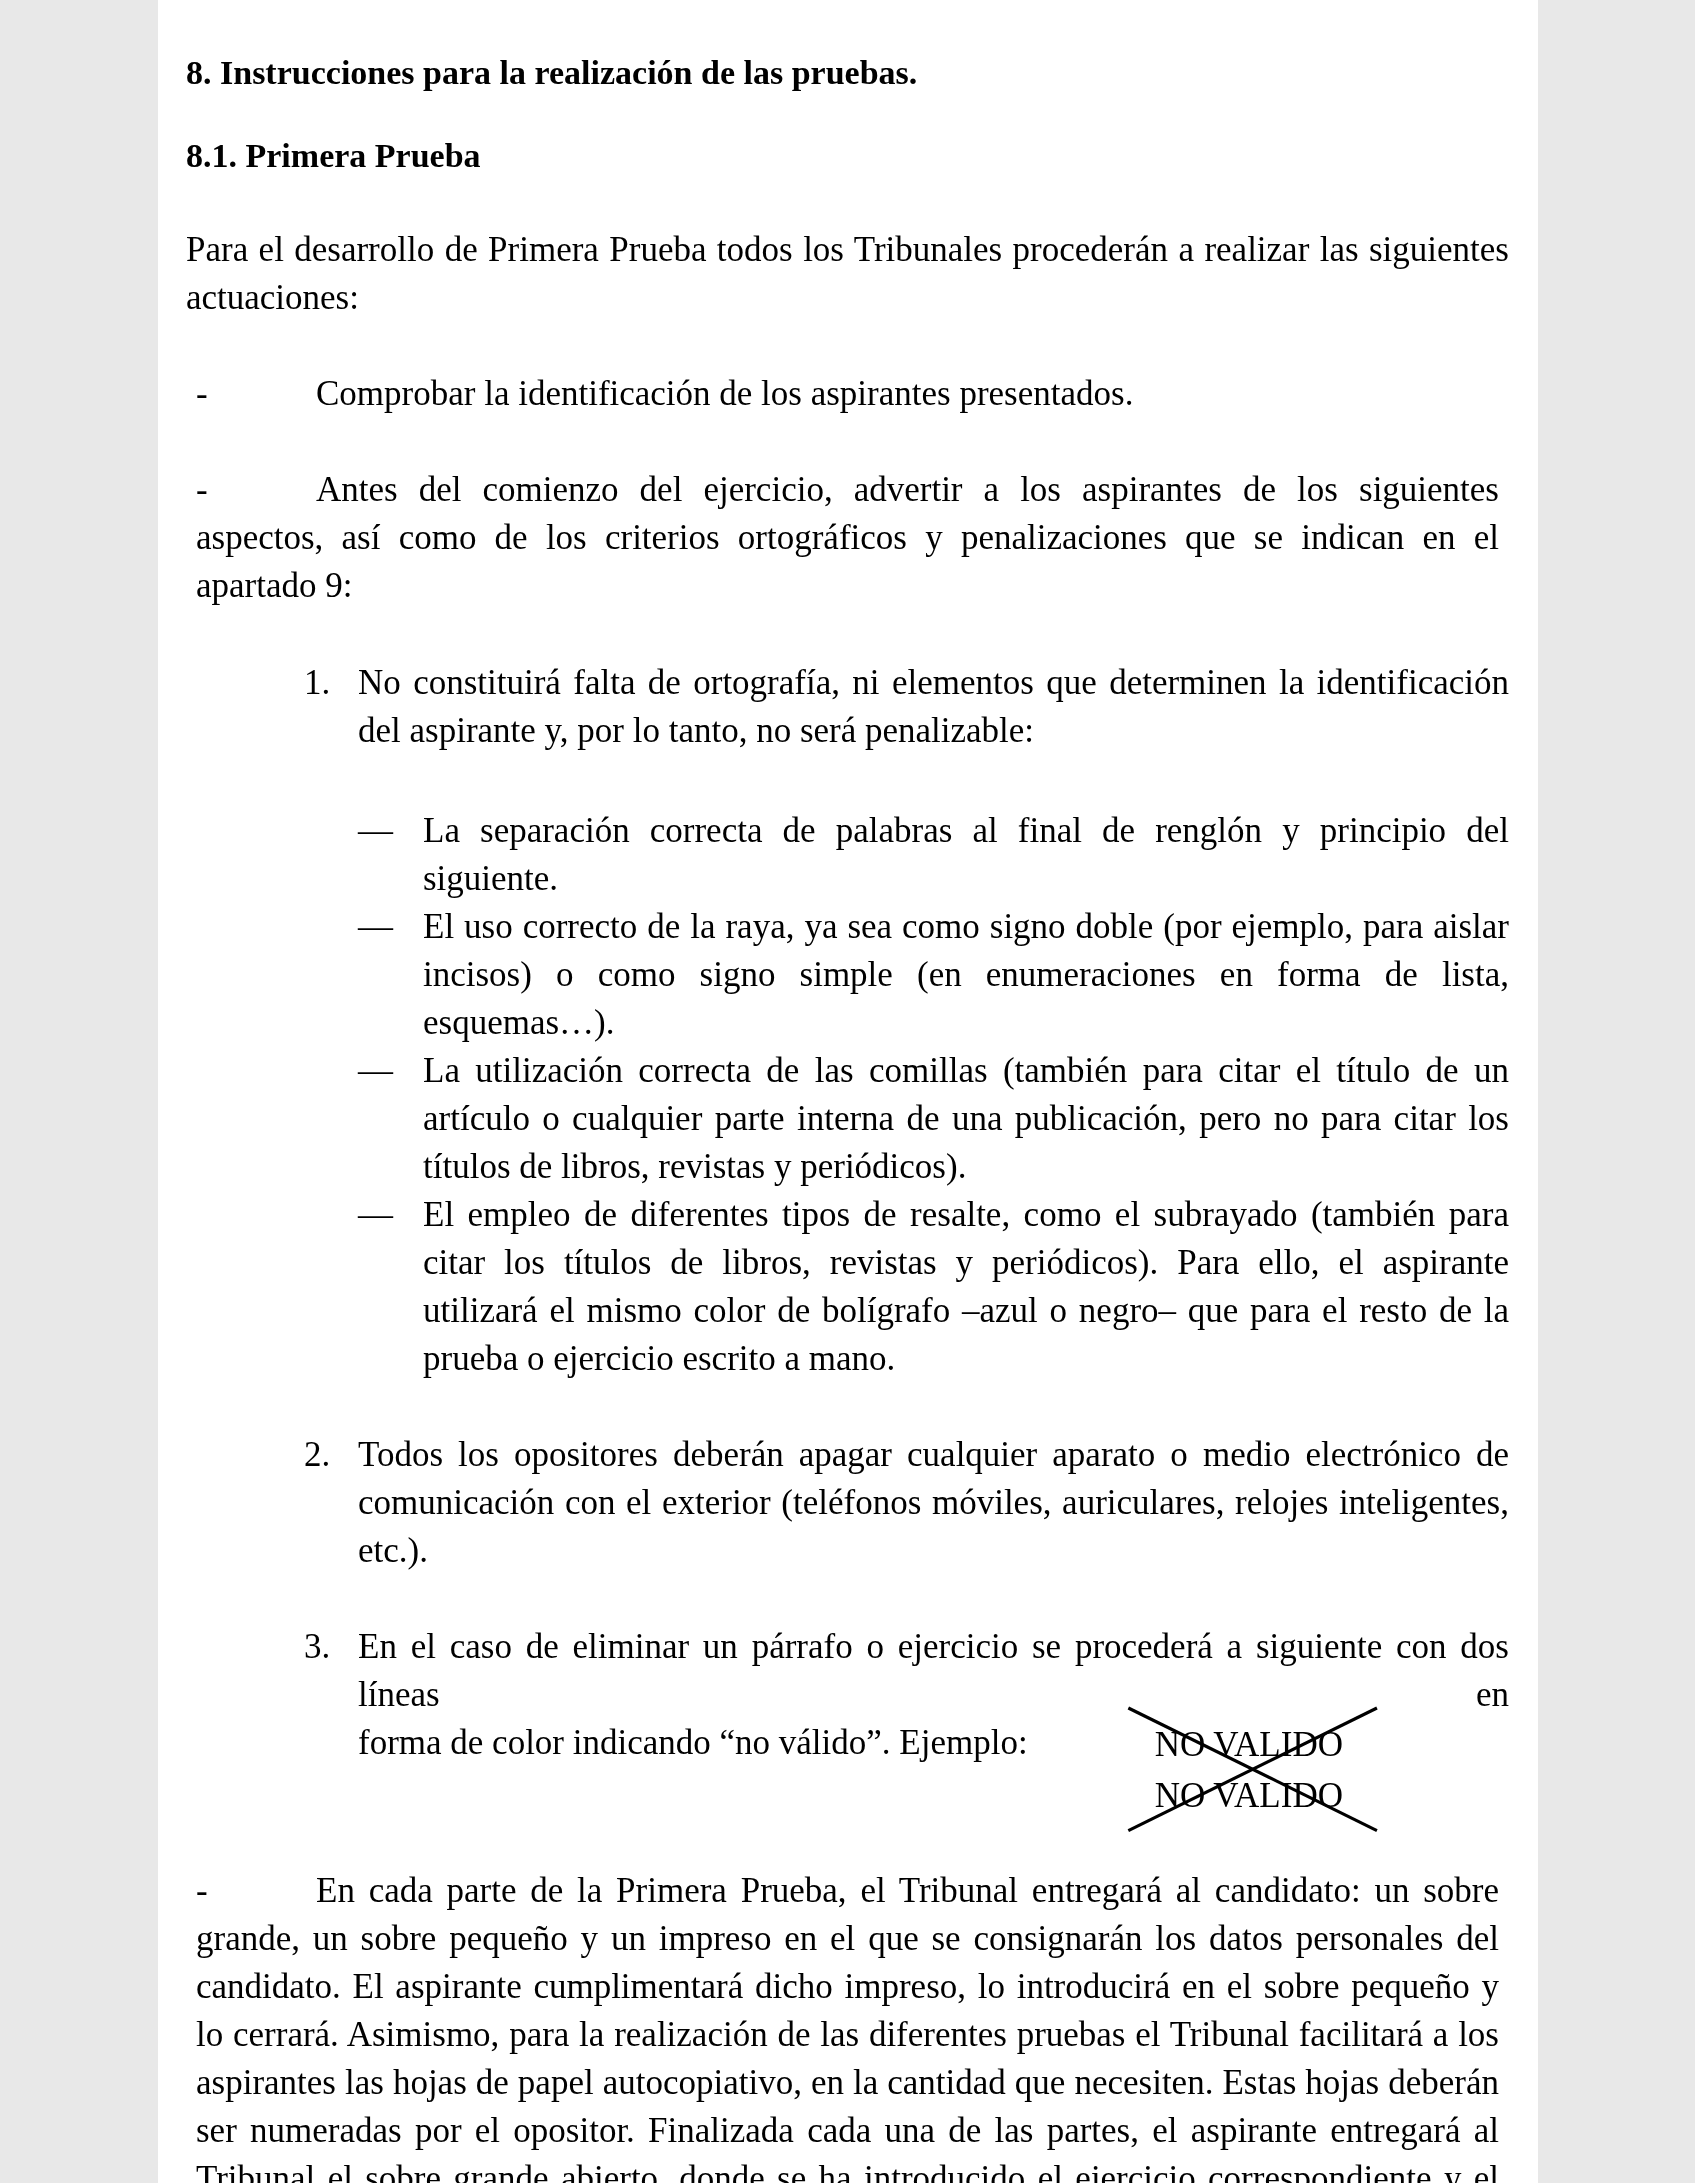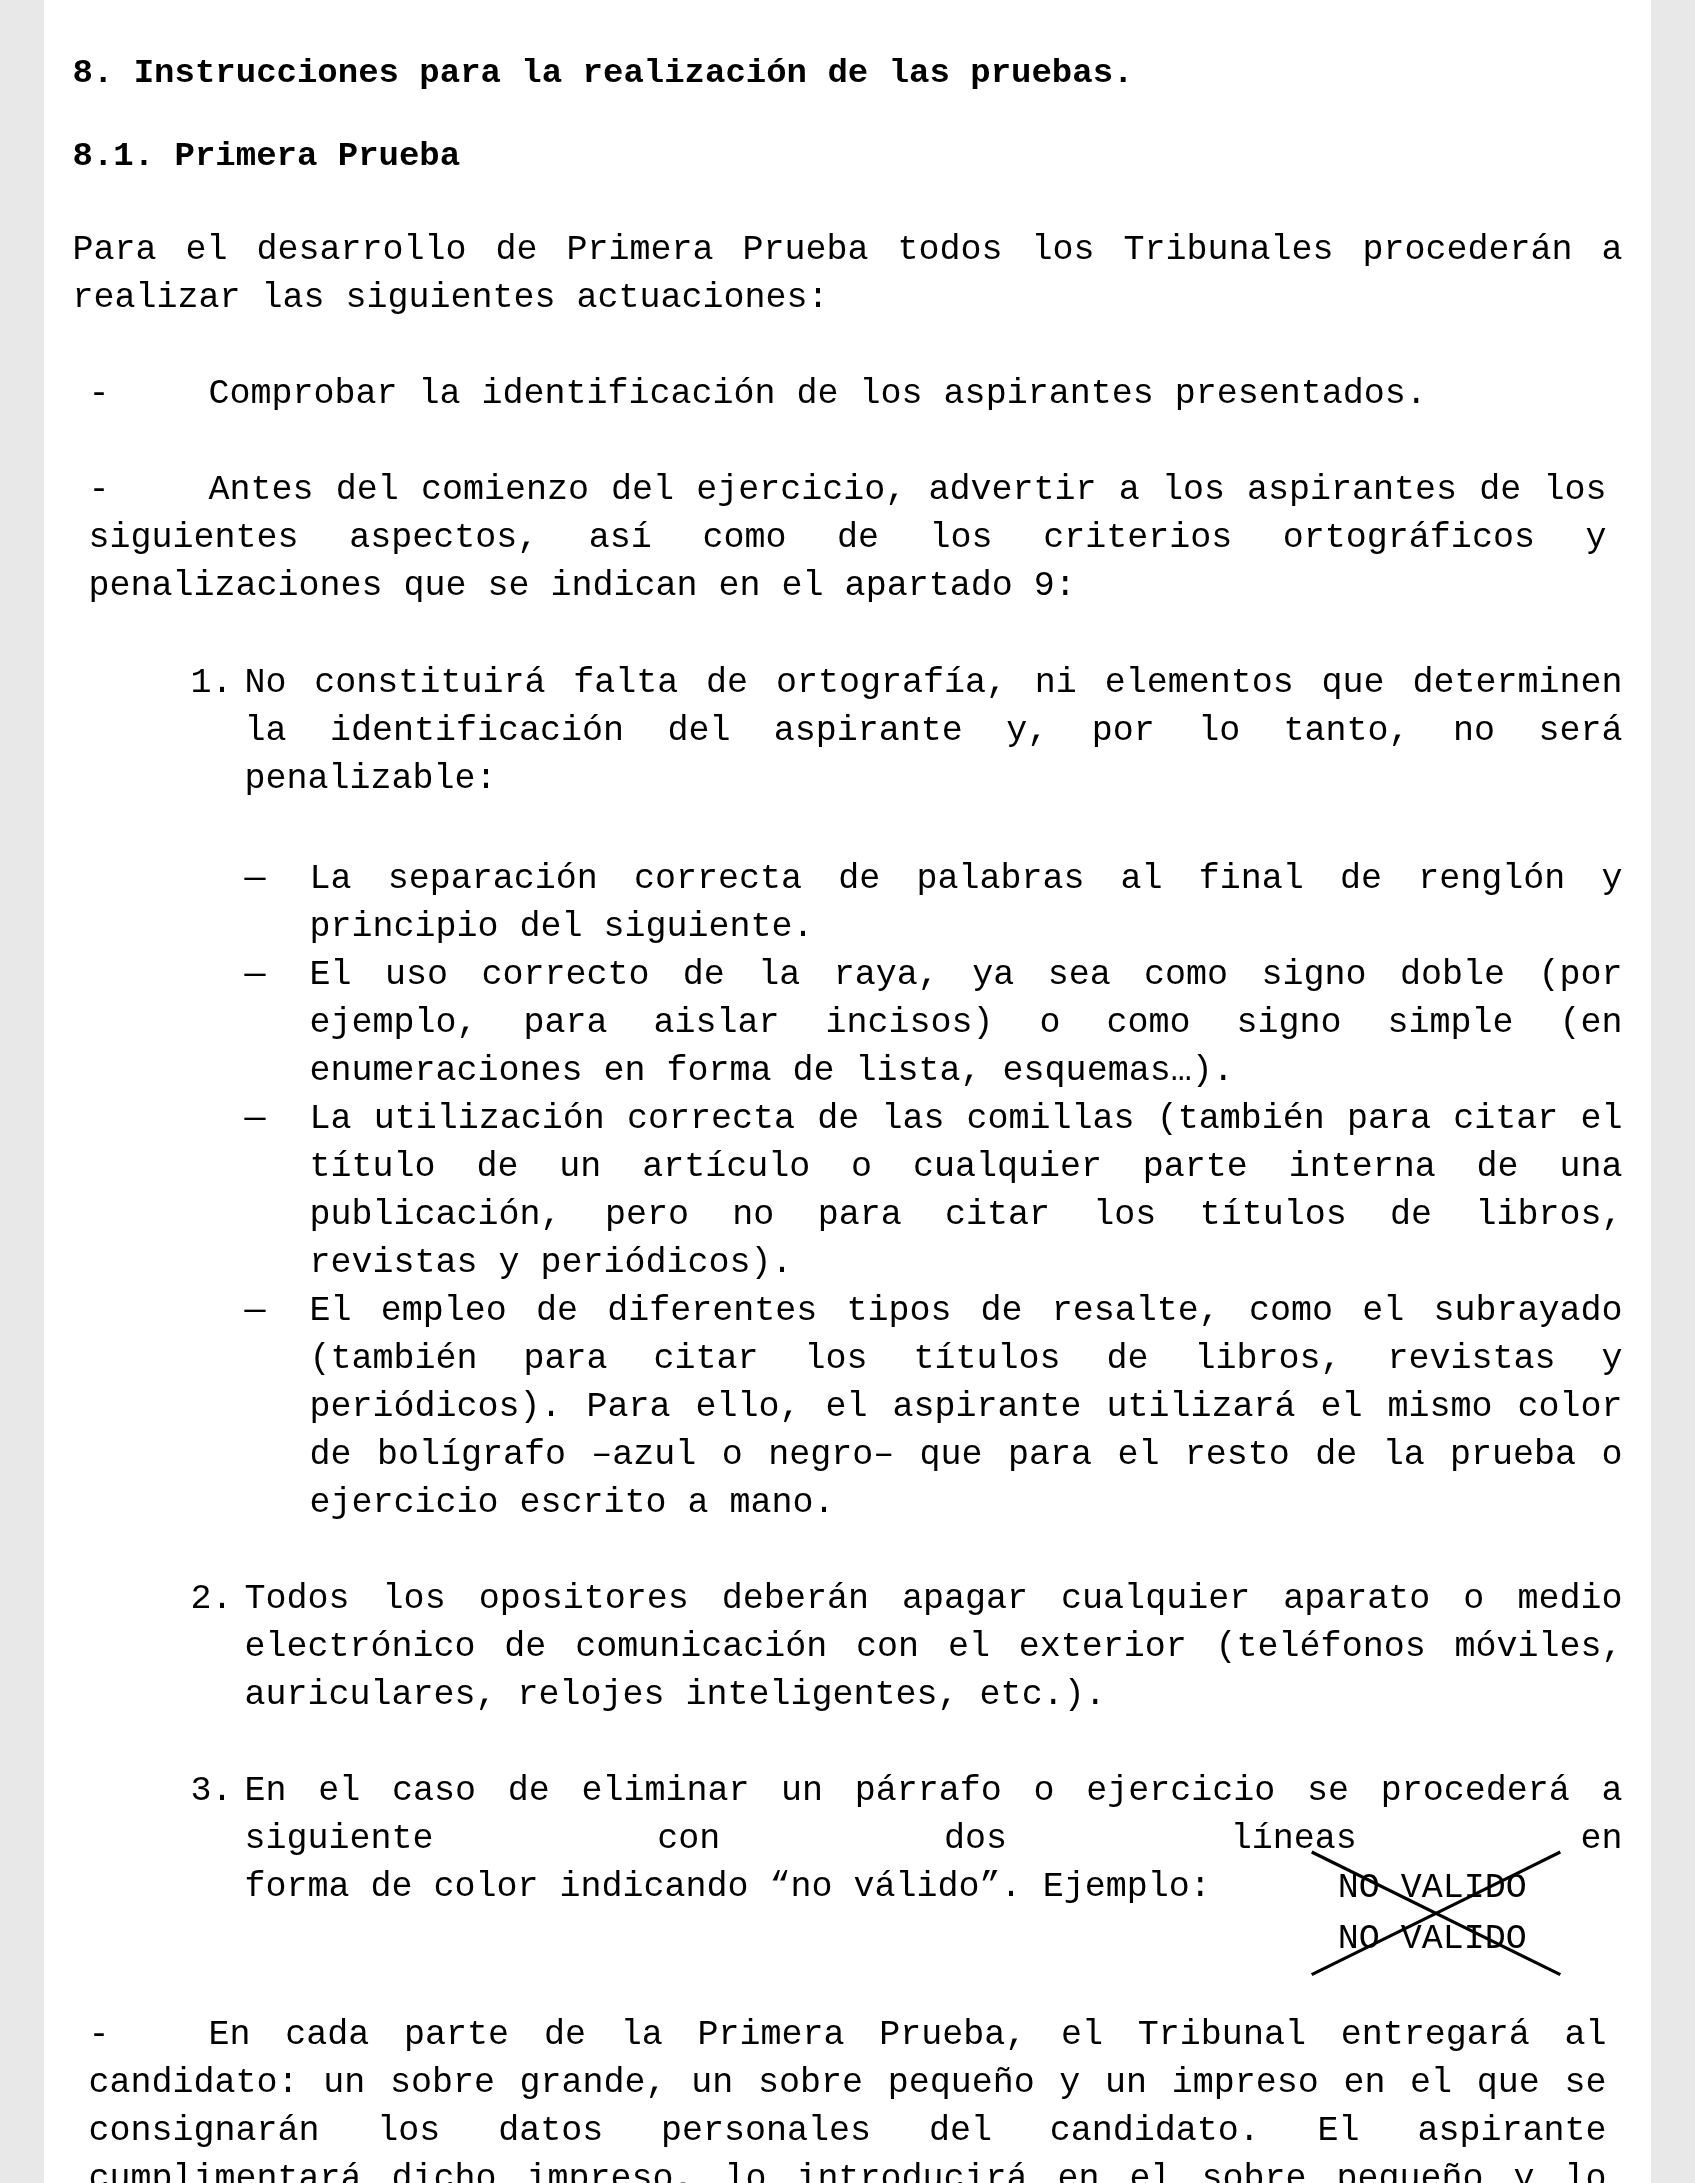--- a/index.html
+++ b/index.html
@@ -1,37 +1,37 @@
 <!DOCTYPE html>
 <html style="font-size:12.7px"><head>
 <meta charset="utf-8">
 <style>
   html,body { margin:0; padding:0; background:#e8e8e8; }
   .page {
     position:relative;
-    width:1607px; height:2183px;
+    width:1380px; height:2183px;
     margin:0 auto;
     background:#ffffff;
     color:#000000;
-    font-family:Liberation Mono, monospace;
+    font-family:Liberation Serif, serif;
     font-size:35px;
     line-height:48px;
     box-sizing:border-box;
     padding:49px 28.5px 0 28.5px;
     overflow:hidden;
   }
   h1.doc-h1, h2.doc-h2 {
     font-size:34px; line-height:48px; font-weight:bold; margin:0;
   }
   h1.doc-h1 { margin-bottom:35px; }
   h2.doc-h2 { margin-bottom:46px; }
   .j { text-align:justify; }
   .jf { text-align:justify; text-align-last:justify; }
   .intro { margin:0 0 48px 0; }
-  .hang { margin:16px; }
+  .hang { margin:10px; }
   .hang .marker { display:inline-block; width:120px; }
   .mb-comp  { margin-bottom:48px; }
   .mb-antes { margin-bottom:49px; }
   .numitem { display:flex; margin-left:118px; }
   .numcol { flex:0 0 54px; }
   .numbody { flex:1 1 auto; min-width:0; }
   .mb-item1 { margin-bottom:52px; }
   .mb-item2 { margin-bottom:48px; }
   .mb-item3 { margin-bottom:46px; }
   .dashlist { margin-bottom:48px; }

